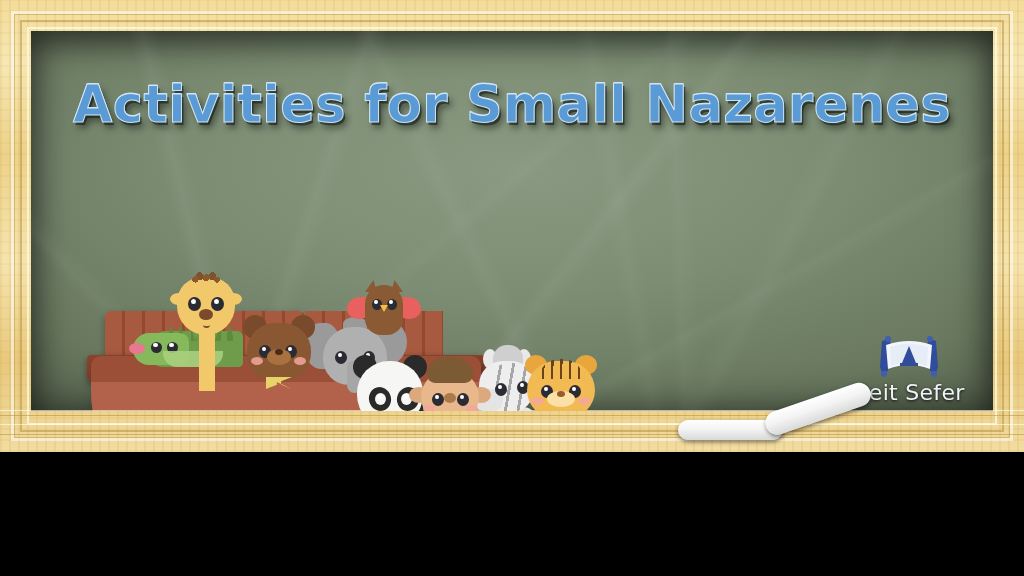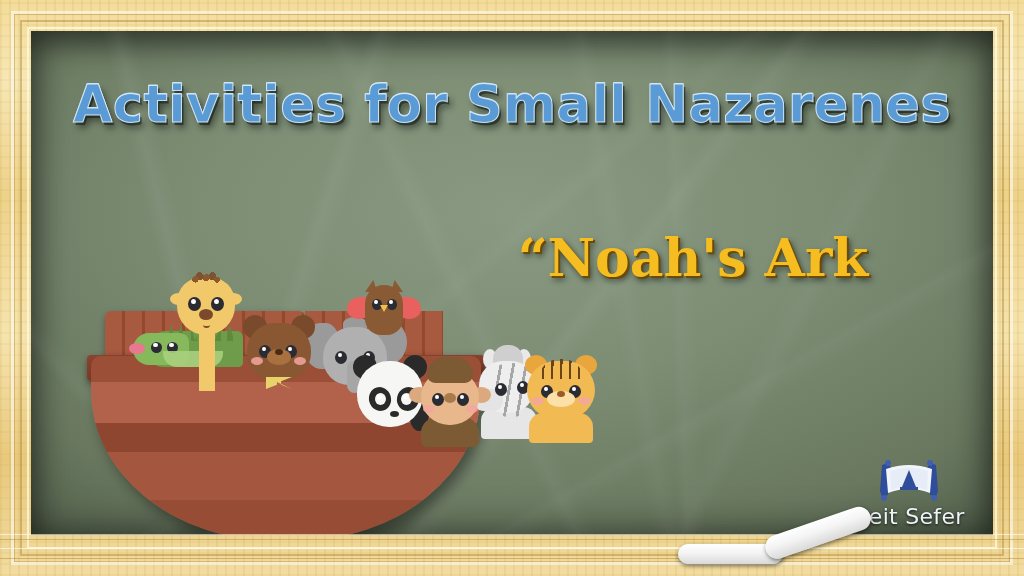--- a/index.html
+++ b/index.html
@@ -1,19 +1,19 @@
 <!DOCTYPE html>
 <html><head>
 <meta charset="utf-8">
 <style>
   html,body{margin:0;padding:0;background:#000;}
   body{width:1024px;height:576px;overflow:hidden;font-family:"Liberation Sans",sans-serif;}
 
   
-  #slide{position:relative;width:1024px;height:576px;overflow:hidden;}
+  #slide{position:relative;width:1024px;height:452px;overflow:hidden;}
 
   .frame{
     position:absolute;inset:0;
     background:
       linear-gradient(180deg,#f3dc9a 0%, #f7e7b4 14%, #edd289 34%, #f6e4ae 58%, #e8c97c 80%, #f2dca0 100%);
   }
   .frame-grain{
     position:absolute;inset:0;
     background:
       repeating-linear-gradient(90deg, rgba(196,155,66,.16) 0 2px, rgba(255,255,255,0) 2px 9px),
@@ -262,21 +262,20 @@
   <div class="bevel bevel2"></div>
   <div class="bevel bevel3"></div>
 
   <div class="board">
     <div class="smudge"></div>
     <div class="smudge2"></div>
 
     <div class="headline">Activities for Small Nazarenes</div>
 
     <div class="maintitle">
-      <span>“Noah's Ark</span>
     </div>
 
 
     <div class="ark">
 
       <div class="an croc">
         <div class="croc-body"></div>
         <div class="croc-back"></div>
         <div class="croc-head">
           <div class="croc-snoutTip"></div>

